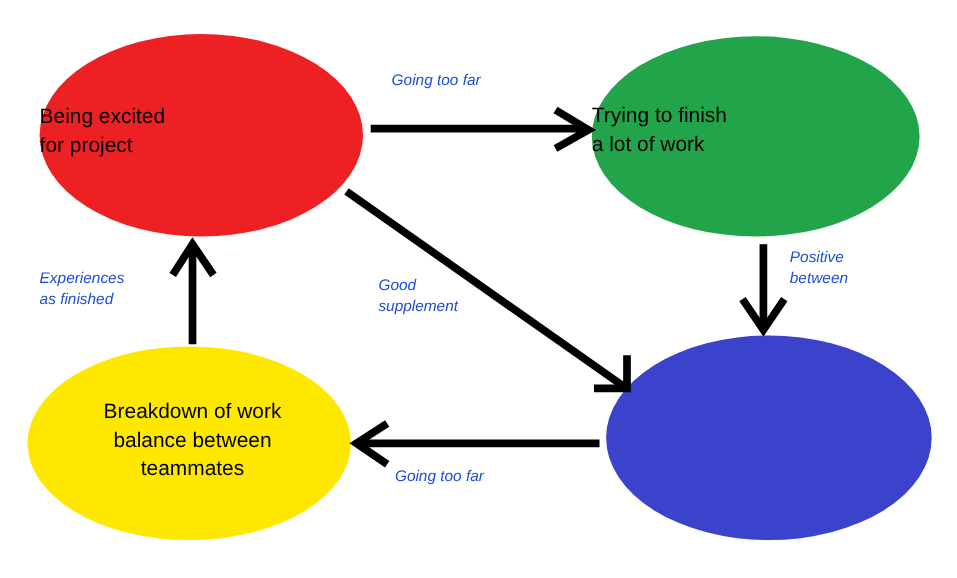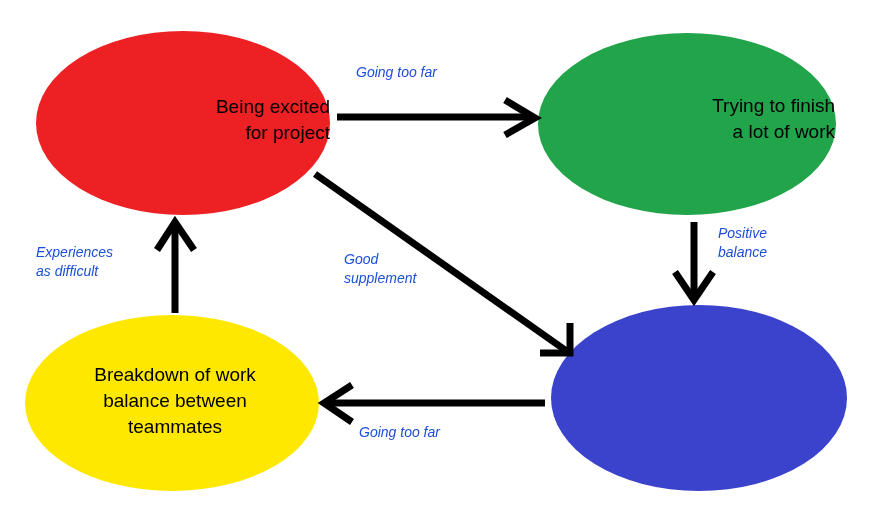--- a/index.html
+++ b/index.html
@@ -20,21 +20,21 @@
   }
   #diagram-svg {
     position: absolute;
     left: 0;
     top: 0;
     width: 870px;
     height: 525px;
   }
   .node-label {
     position: absolute;
-    text-align: right;
+    text-align: left;
     color: #000000;
     font-family: "Liberation Sans", sans-serif;
     font-size: 19px;
     line-height: 1.38;
     white-space: pre-line;
     pointer-events: none;
   }
   .edge-label {
     position: absolute;
     color: #1d4ed8;
@@ -106,23 +106,23 @@
 a lot of work</div>
 
 
   <div class="node-label" id="label-yellow">Breakdown of work
 balance between
 teammates</div>
 
   <div class="edge-label" id="label-going-too-far-top">Going too far</div>
 
   <div class="edge-label" id="label-positive-opposite">Positive
-balance</div>
+between</div>
 
   <div class="edge-label" id="label-good-supplement">Good
 supplement</div>
 
   <div class="edge-label" id="label-going-too-far-bottom">Going too far</div>
 
   <div class="edge-label" id="label-experiences">Experiences
-as difficult</div>
+as finished</div>
 
 </div>
 
 </body></html>

